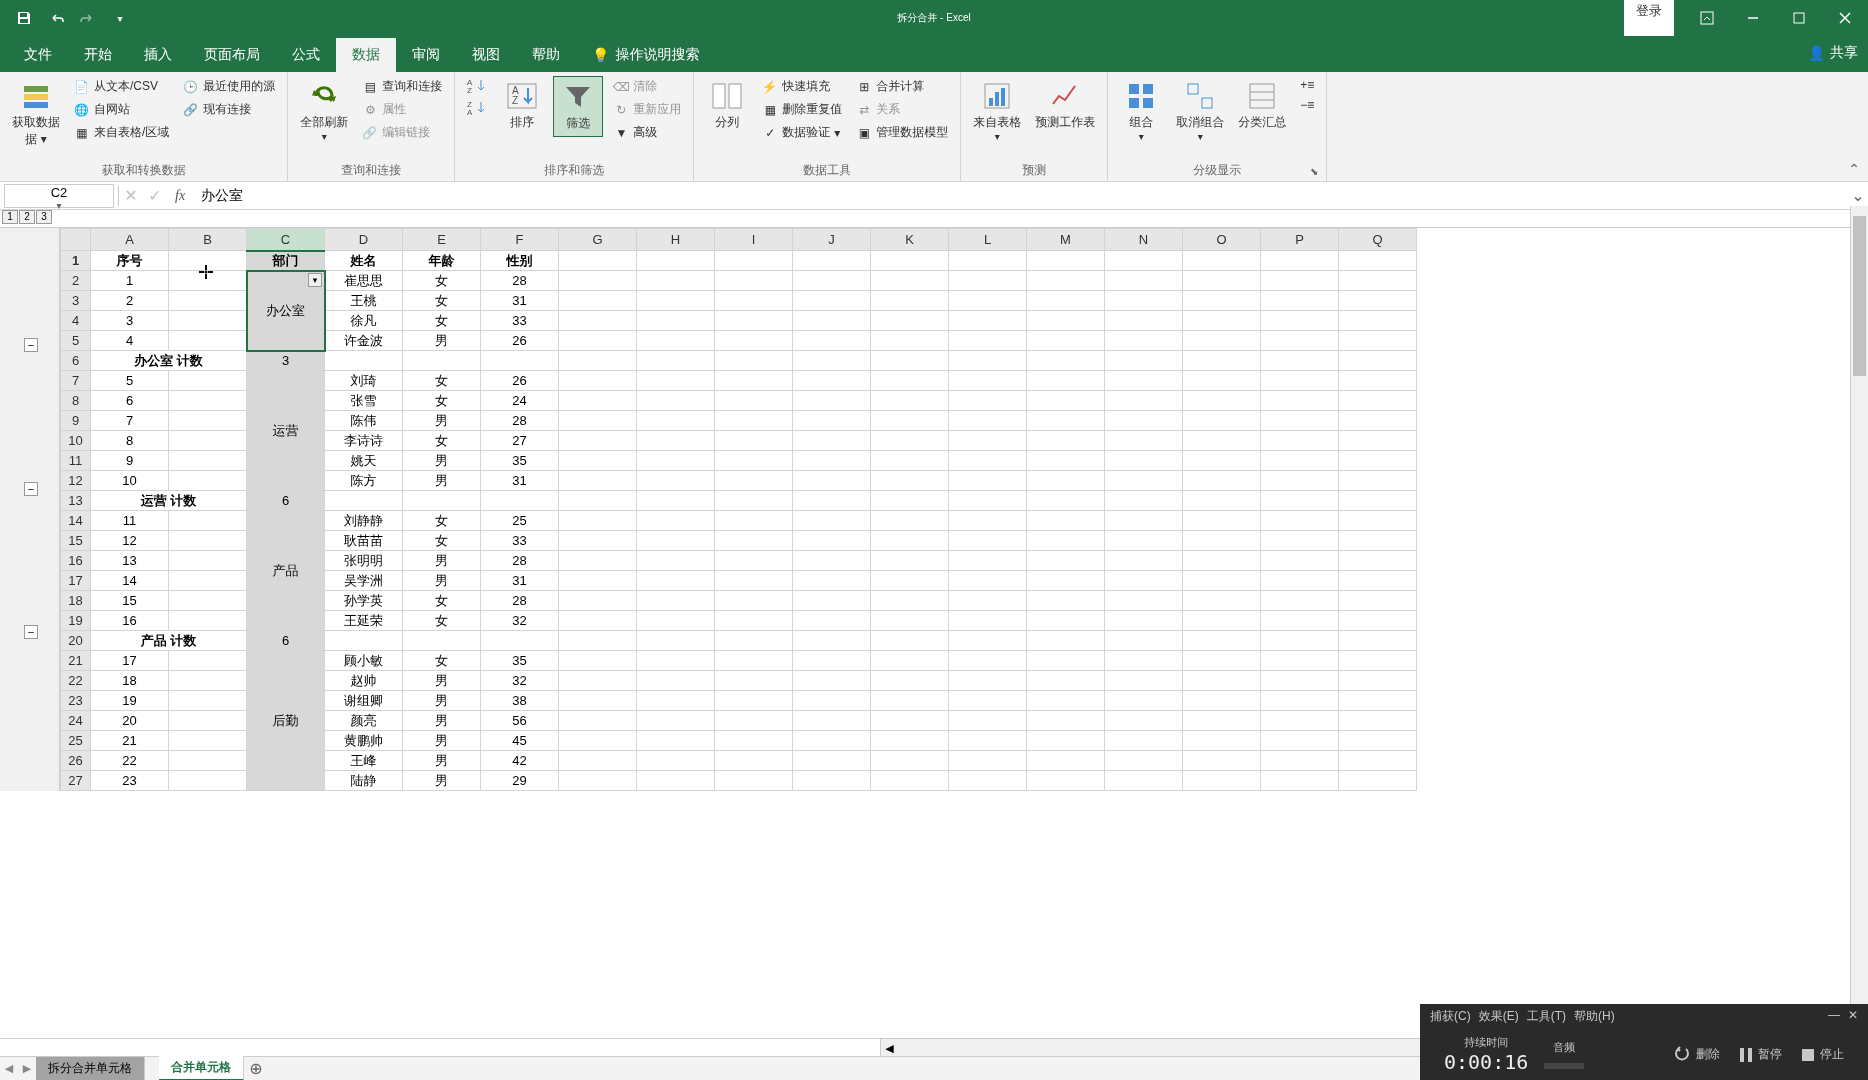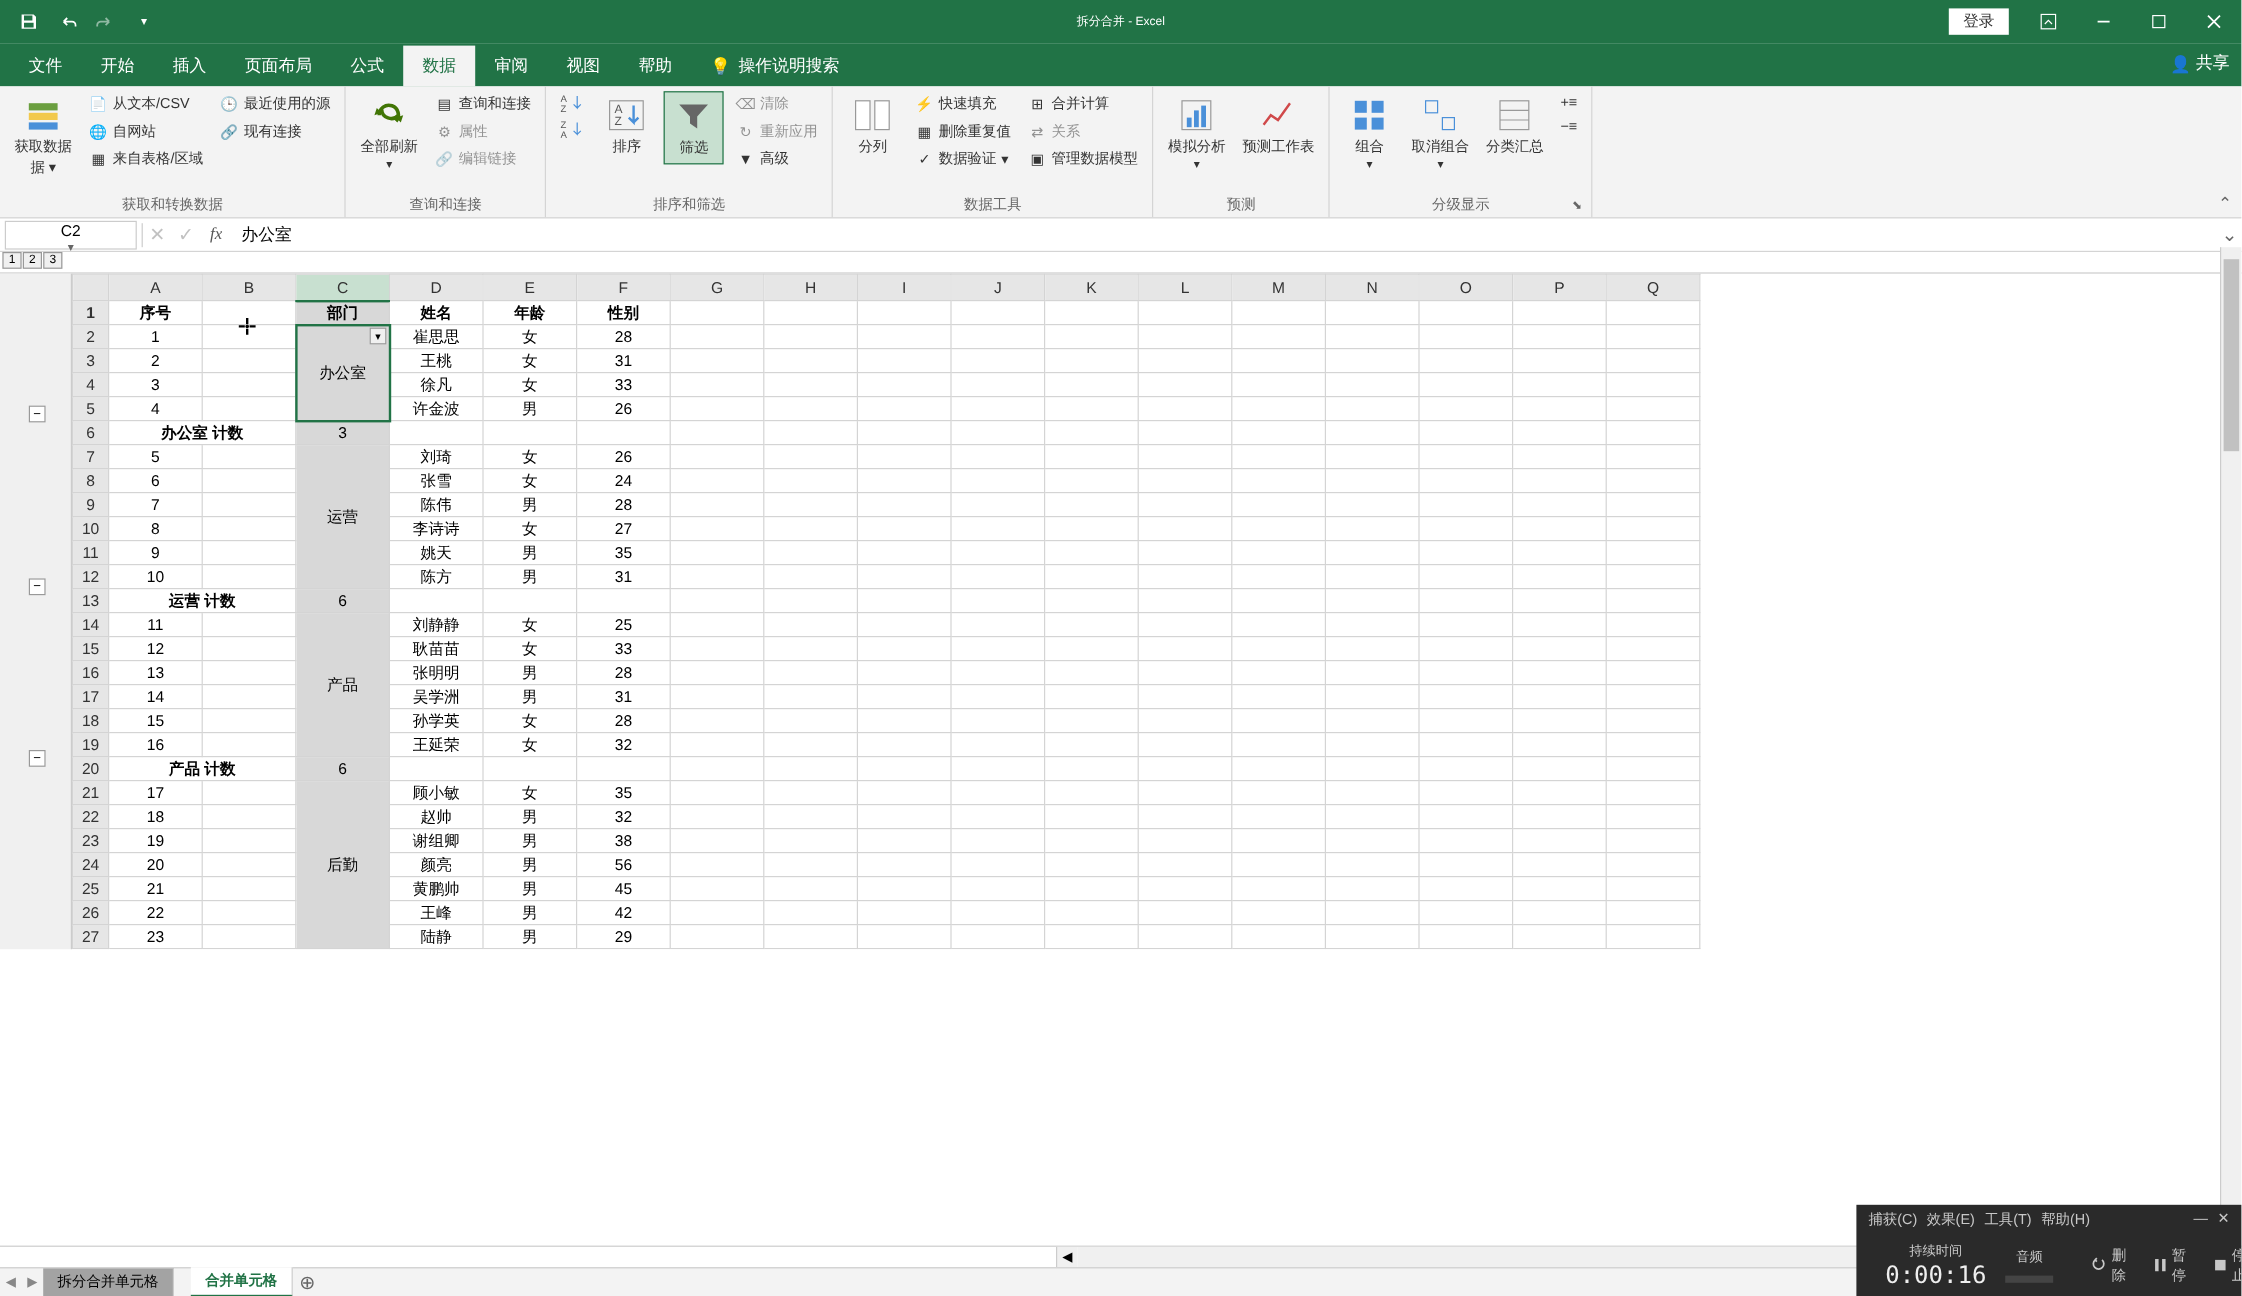--- a/index.html
+++ b/index.html
@@ -4,21 +4,21 @@
 <style>
 * { margin: 0; padding: 0; box-sizing: border-box; font-family: "Microsoft YaHei", sans-serif; }
 body { background: #fff; overflow: hidden; width: 1868px; height: 1080px; position: relative; }
 
 
 .title-bar { height: 36px; background: #217346; display: flex; align-items: center; color: #fff; position: relative; }
 .title-left { display: flex; align-items: center; gap: 4px; padding-left: 10px; }
 .qat-btn { width: 28px; height: 28px; display: flex; align-items: center; justify-content: center; cursor: pointer; }
 .qat-btn svg { width: 16px; height: 16px; }
 .title-center { position: absolute; left: 50%; transform: translateX(-50%); font-size: 10px; }
-.title-right { position: absolute; right: 0; display: flex; align-items: center; height: 100%; }
+.title-right { position: absolute; right: 0; display: flex; height: 100%; }
 .login-btn { background: #fff; color: #333; padding: 2px 12px; font-size: 13px; margin-right: 10px; cursor: pointer; }
 .win-btn { width: 46px; height: 36px; display: flex; align-items: center; justify-content: center; cursor: pointer; }
 .win-btn svg { width: 14px; height: 14px; }
 
 
 .ribbon-tabs { height: 36px; background: #217346; display: flex; align-items: flex-end; padding-left: 8px; color: #fff; position: relative; }
 .ribbon-tab { padding: 8px 16px; font-size: 14px; cursor: pointer; }
 .ribbon-tab.active { background: #f3f3f3; color: #217346; }
 .tell-me { display: flex; align-items: center; gap: 6px; padding: 8px 16px; font-size: 14px; }
 .share-btn { position: absolute; right: 10px; top: 8px; font-size: 14px; display: flex; align-items: center; gap: 4px; }
@@ -79,21 +79,21 @@
 .hscroll-nav { width: 18px; background: #f0f0f0; border-left: 1px solid #ccc; text-align: center; font-size: 11px; cursor: pointer; line-height: 18px; }
 
 
 .sheet-tab-row { position: absolute; bottom: 0; left: 0; right: 0; height: 24px; background: #f3f3f3; display: flex; align-items: center; border-top: 1px solid #ccc; }
 .tab-nav { width: 18px; text-align: center; color: #888; cursor: pointer; font-size: 11px; }
 .sheet-tab { padding: 3px 12px; font-size: 12px; border-right: 1px solid #ccc; cursor: pointer; background: #a3a3a3; }
 .sheet-tab.active { background: #fff; border-bottom: 2px solid #217346; color: #217346; font-weight: bold; margin-left: 14px; }
 .add-sheet { width: 24px; height: 24px; display: flex; align-items: center; justify-content: center; cursor: pointer; color: #666; }
 
 
-.recorder { position: absolute; right: 0; bottom: 0; width: 321px; height: 76px; background: #2a2a2a; color: #c8c8c8; font-size: 12px; display: flex; flex-direction: column; }
+.recorder { position: absolute; right: 0; bottom: 0; width: 448px; height: 76px; background: #2a2a2a; color: #c8c8c8; font-size: 12px; display: flex; flex-direction: column; }
 .recorder-menu { display: flex; gap: 8px; padding: 4px 10px; }
 .recorder-body { display: flex; flex: 1; align-items: center; gap: 16px; padding: 0 24px; }
 .rec-time-block { text-align: center; }
 .rec-time { font-size: 20px; font-family: monospace; color: #eee; }
 .rec-ctrl { display: flex; flex-direction: row; align-items: center; cursor: pointer; gap: 2px; }
 .rec-icon { width: 20px; height: 20px; display: flex; align-items: center; justify-content: center; }
 
 .cursor-cross { position: absolute; left: 198px; top: 264px; pointer-events: none; }
 .cursor-cross svg { width: 16px; height: 16px; }
 </style>
@@ -337,21 +337,21 @@
     <div class="ribbon-group-content">
       <div class="big-btn">
         <div class="big-btn-icon">
             <svg viewBox="0 0 32 32">
               <rect x="4" y="4" width="24" height="24" fill="none" stroke="#999"></rect>
               <rect x="8" y="18" width="4" height="8" fill="#4a90d9"></rect>
               <rect x="14" y="12" width="4" height="14" fill="#4a90d9"></rect>
               <rect x="20" y="8" width="4" height="18" fill="#4a90d9"></rect>
             </svg>
           </div>
-        <span>模拟分析</span>
+        <span>来自表格</span>
           <span style="font-size:10px">▾</span>
       </div>
       <div class="big-btn">
         <div class="big-btn-icon">
             <svg viewBox="0 0 32 32">
               <path d="M4 24l6-8 6 4 10-14" fill="none" stroke="#d0494a" stroke-width="2"></path>
             </svg>
           </div>
         <span>预测工作表</span>
       </div>

